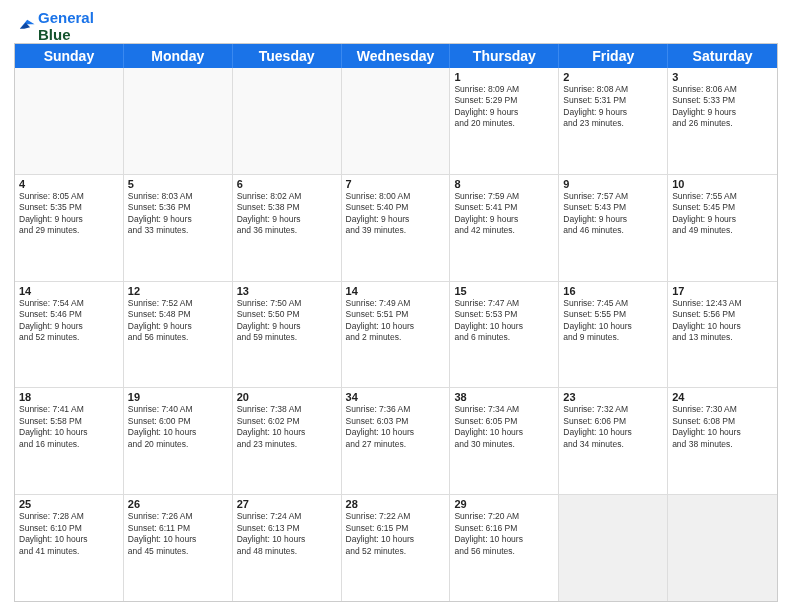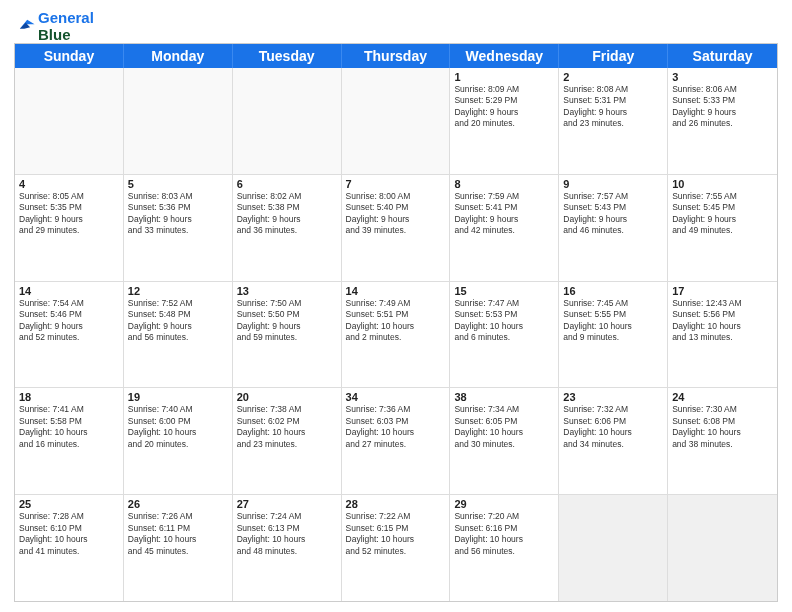--- a/index.html
+++ b/index.html
@@ -132,22 +132,22 @@
       <h1></h1>
       <h2></h2>
     </div>
   </div>
 
   <div class="calendar">
     <div class="cal-header-row" id="cal-header">
         <div class="cal-header-cell">Sunday</div>
         <div class="cal-header-cell">Monday</div>
         <div class="cal-header-cell">Tuesday</div>
+        <div class="cal-header-cell">Wednesday</div>
         <div class="cal-header-cell">Thursday</div>
-        <div class="cal-header-cell">Wednesday</div>
         <div class="cal-header-cell">Friday</div>
         <div class="cal-header-cell">Saturday</div>
       </div>
     <div class="cal-body" id="cal-body">
         <div class="cal-row">
           <div class="cal-cell empty"></div>
           <div class="cal-cell empty"></div>
           <div class="cal-cell empty"></div>
           <div class="cal-cell empty"></div>
           <div class="cal-cell">

